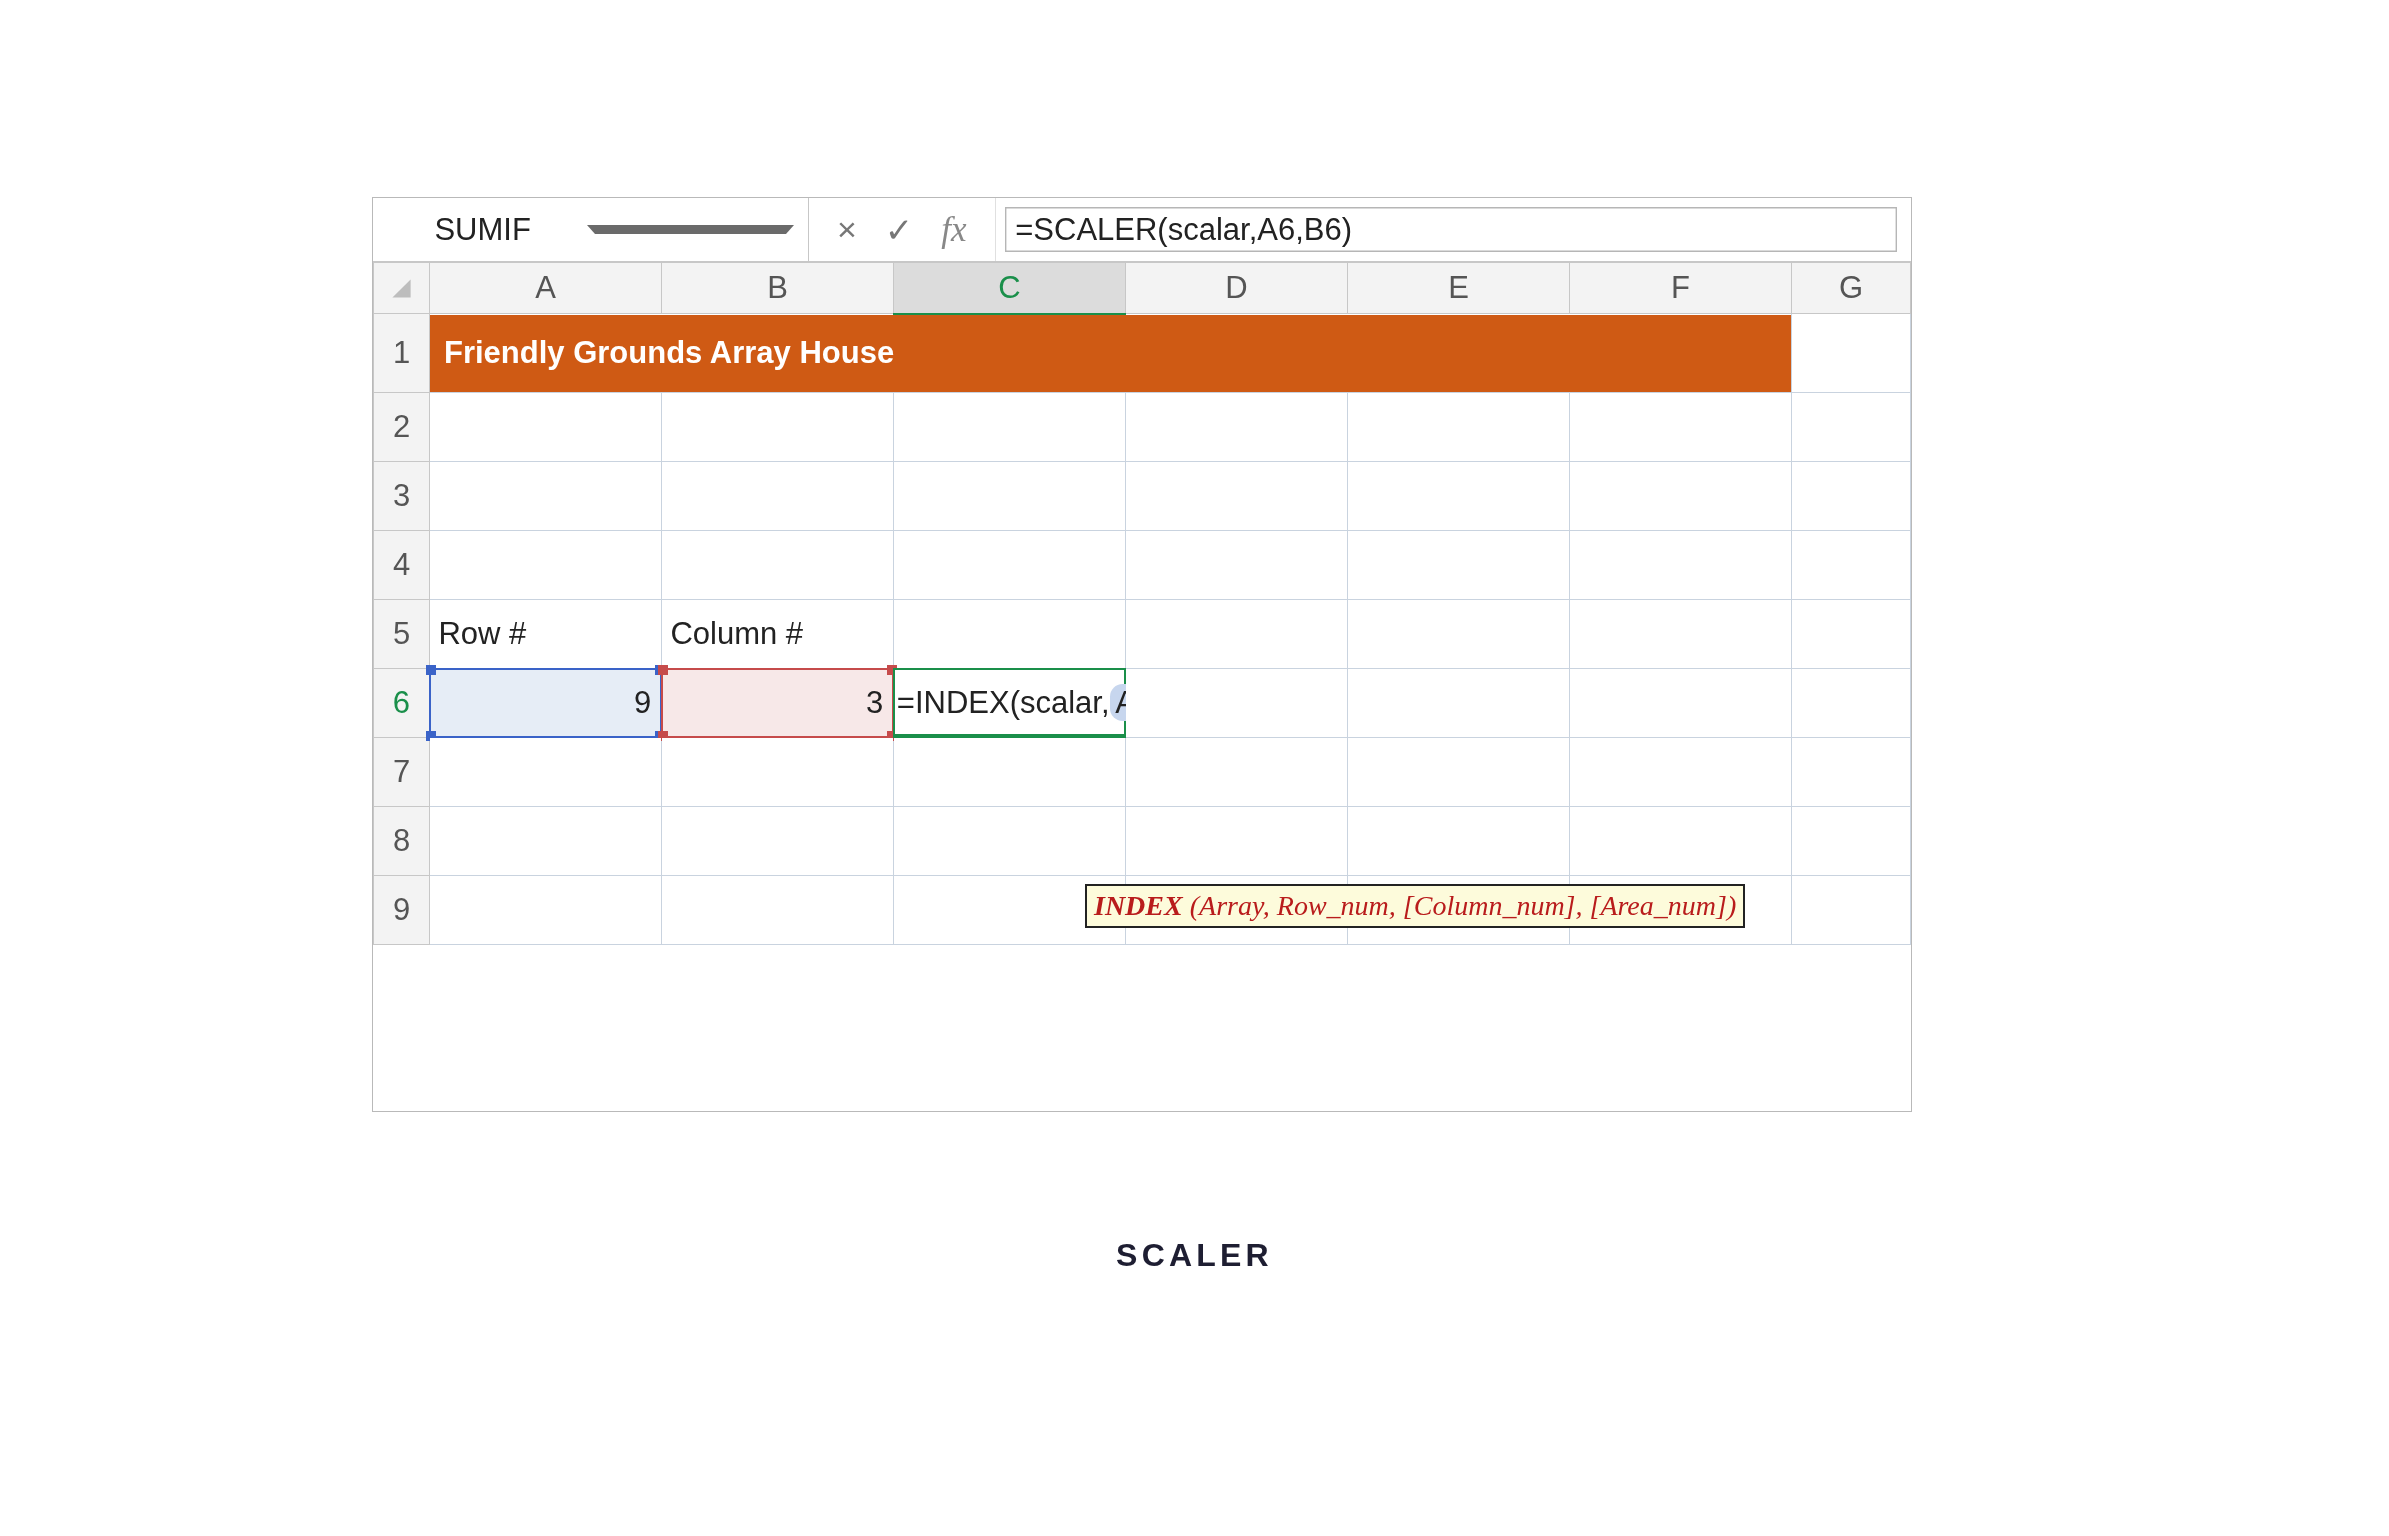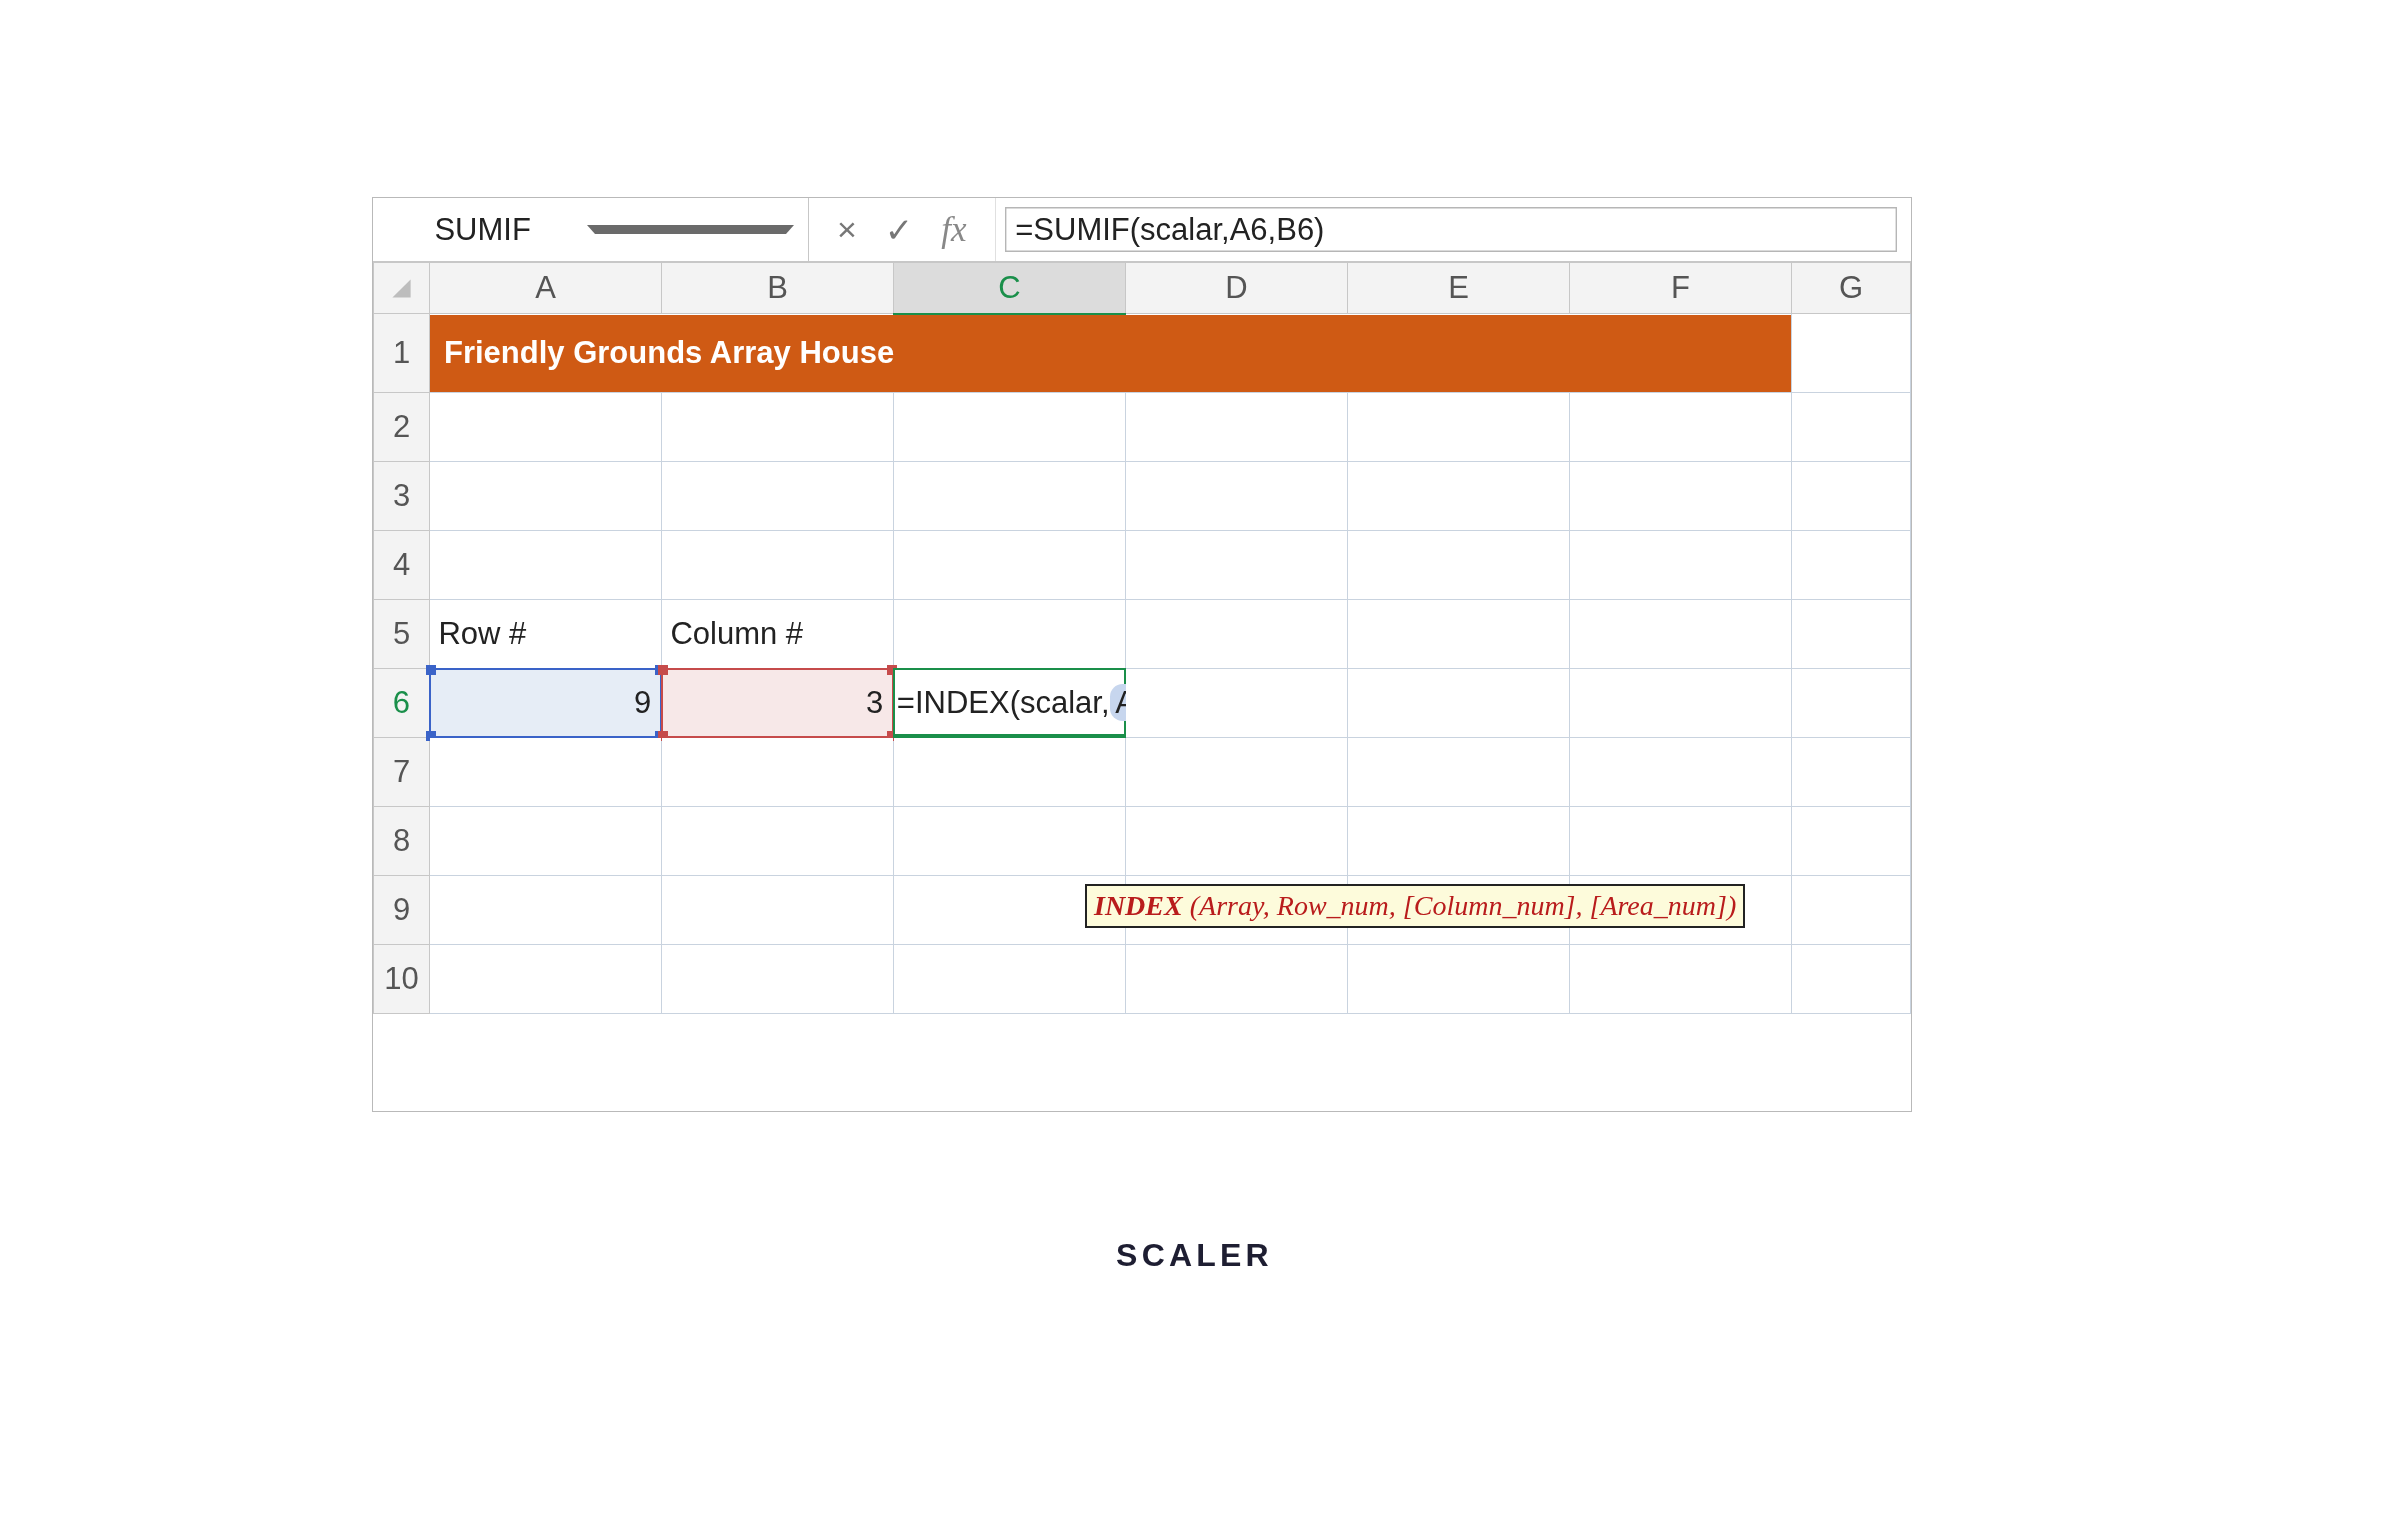--- a/index.html
+++ b/index.html
@@ -237,21 +237,21 @@
       <div class="name-box">
         <span>SUMIF</span>
         <span class="caret"></span>
       </div>
       <div class="fx-buttons">
         <span>×</span>
         <span>✓</span>
         <span class="fx-label">fx</span>
       </div>
       <div class="fx-input">
-        <span>=SUMIF(scalar,A6,B6)</span>
+        <span>=SCALER(scalar,A6,B6)</span>
       </div>
     </div>
 
     <table class="sheet">
       <colgroup>
         <col style="width:56px">
         <col style="width:232px">
           <col style="width:232px">
           <col style="width:232px">
         <col style="width:222px">
@@ -367,30 +367,20 @@
         <tr>
             <th class="rowhdr">9</th>
           <td></td>
             <td></td>
             <td></td>
             <td></td>
             <td></td>
             <td></td>
             <td></td>
           </tr>
-        <tr>
-            <th class="rowhdr">10</th>
-          <td></td>
-            <td></td>
-            <td></td>
-            <td></td>
-            <td></td>
-            <td></td>
-            <td></td>
-          </tr>
       </tbody>
     </table>
 
     <div class="tooltip">
       <b>INDEX</b><span> (Array, Row_num, [Column_num], [Area_num])</span>
     </div>
   </div>
 
   <div class="logo">
     <div class="scaler">SCALER</div>

